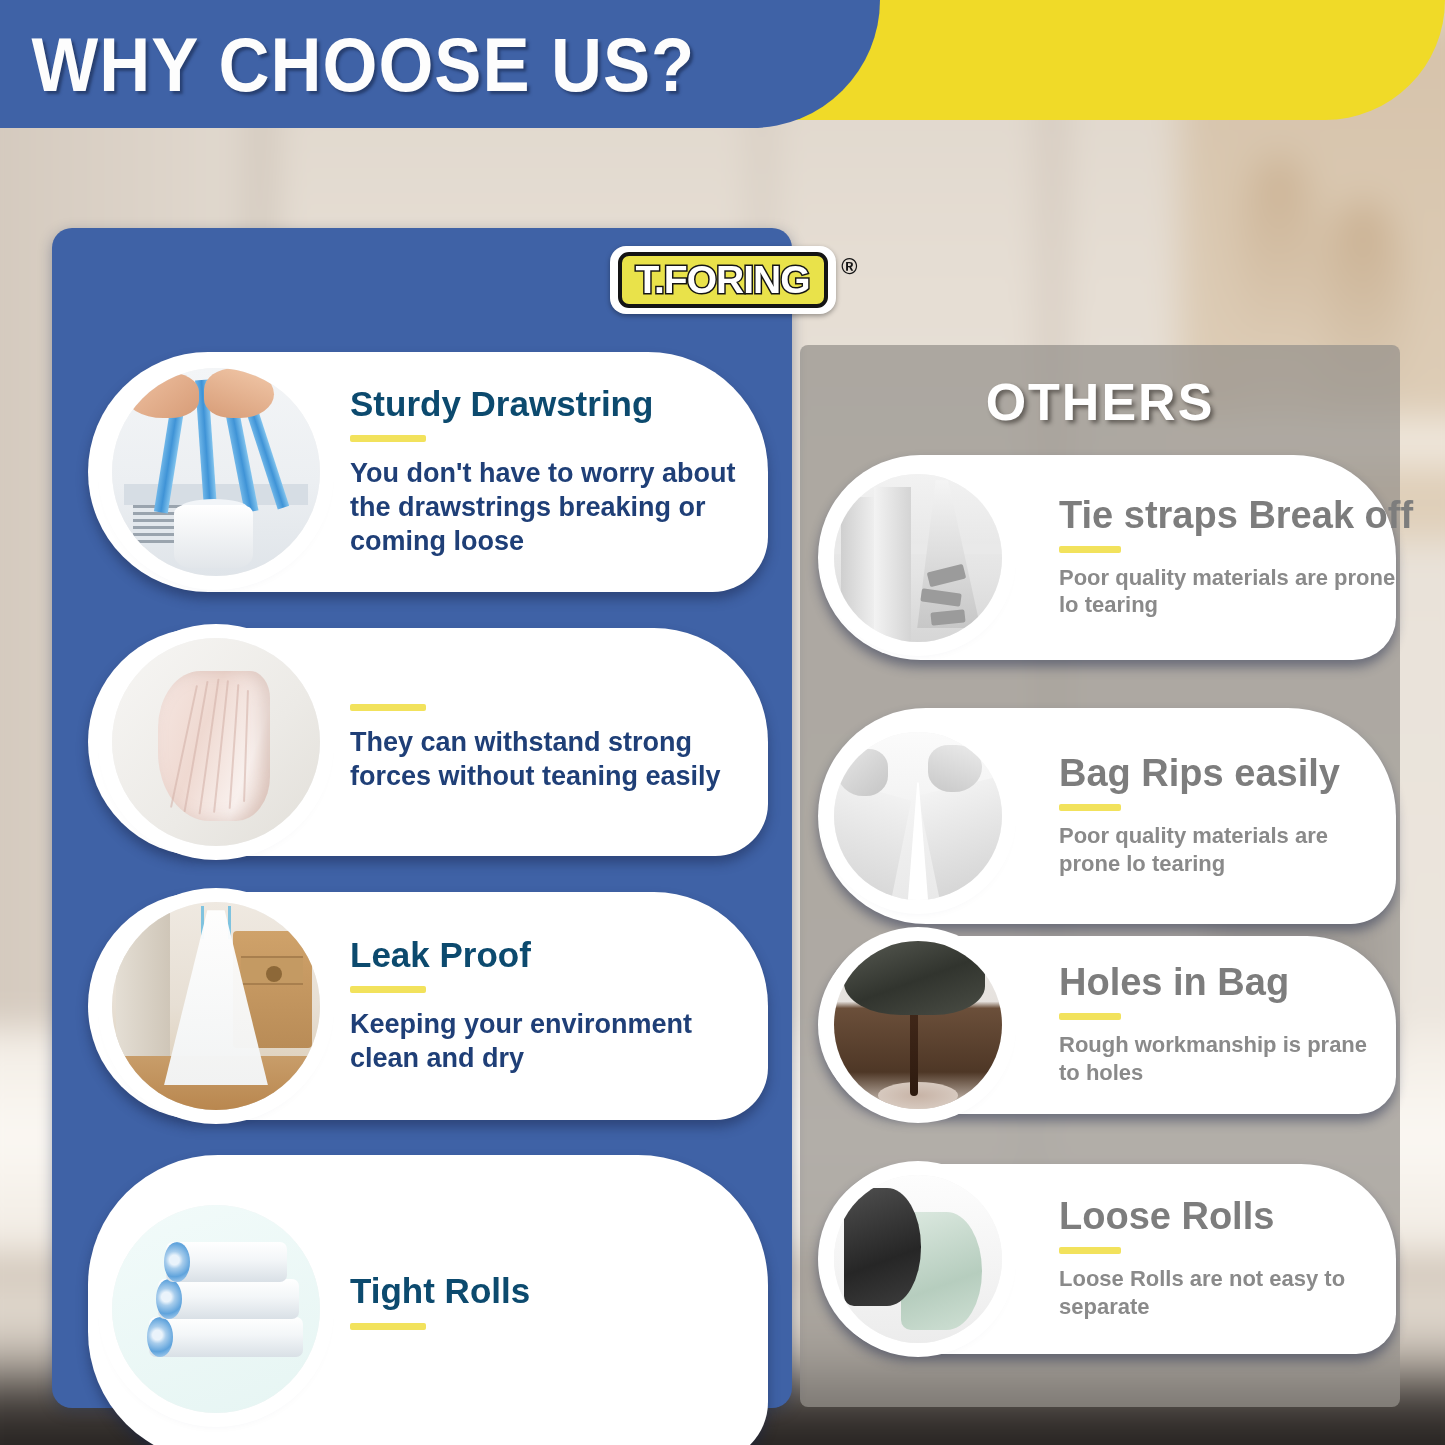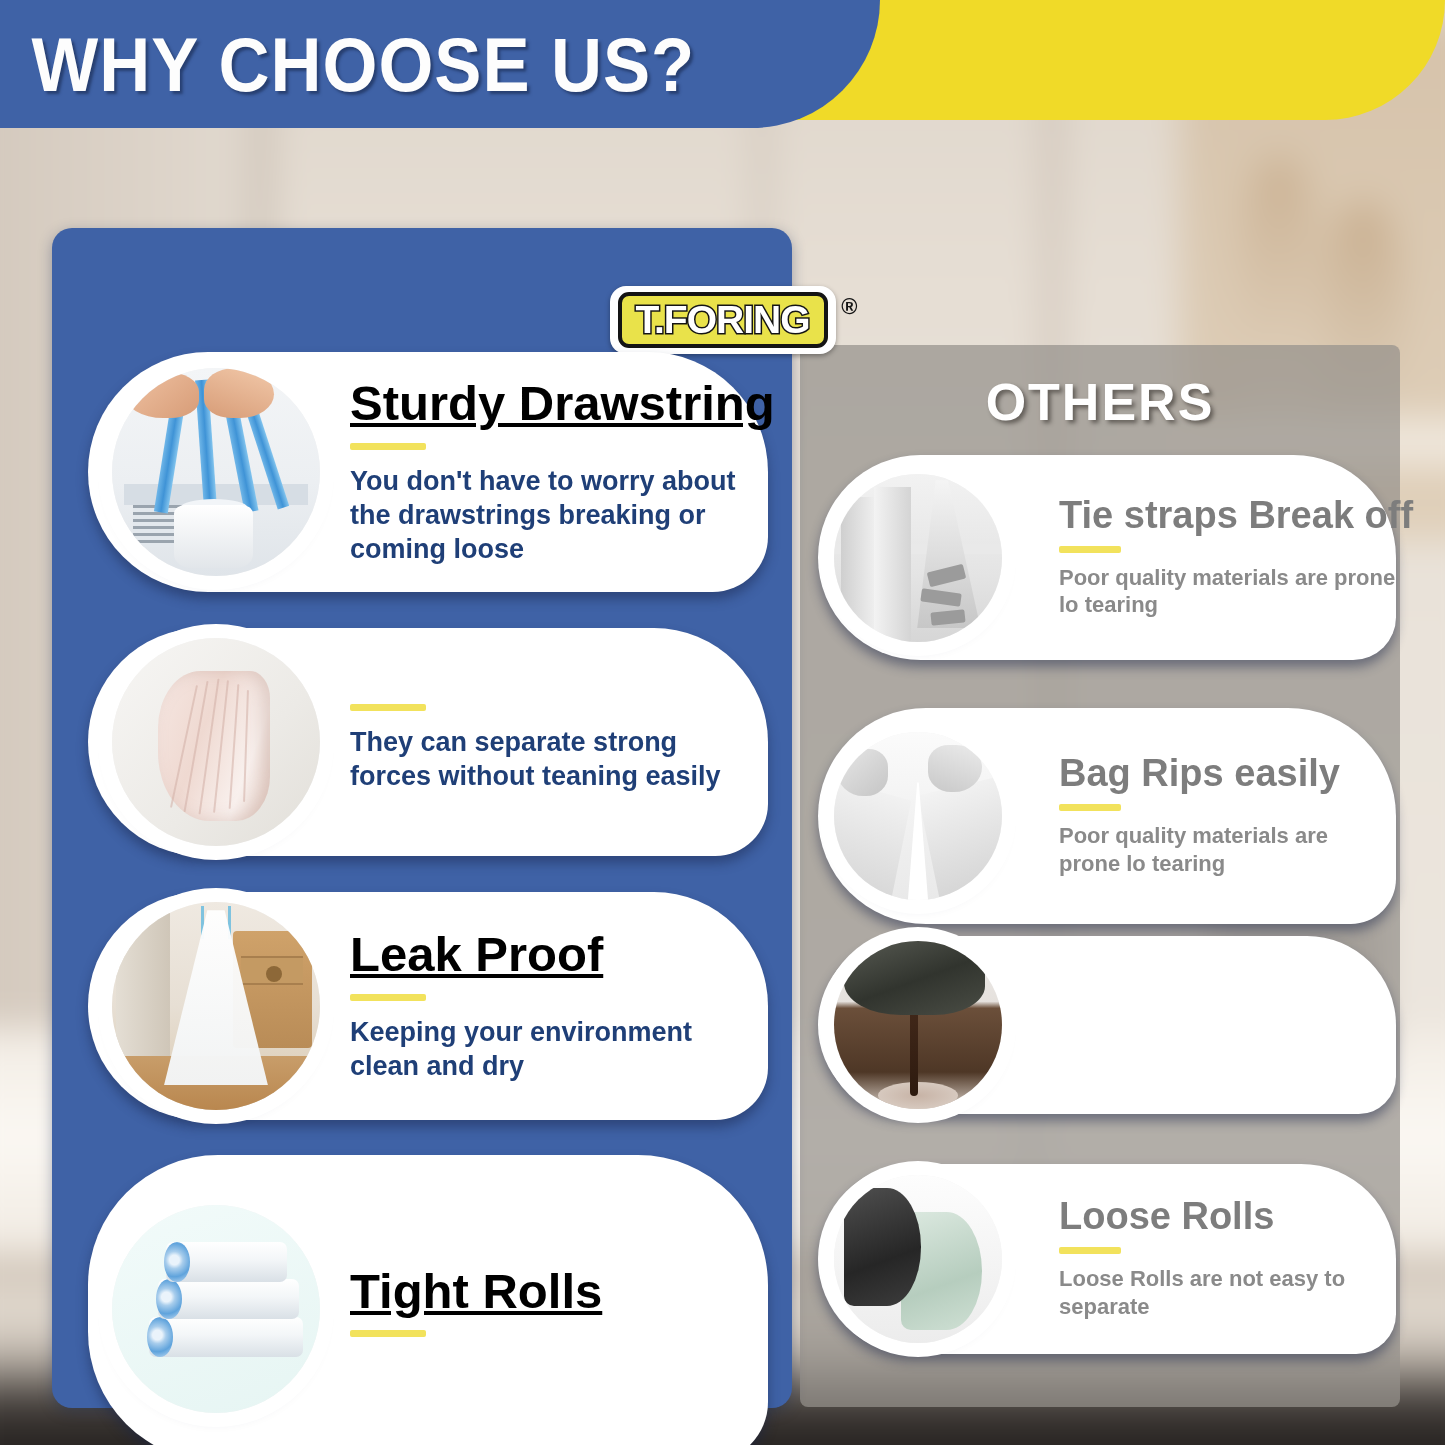--- a/index.html
+++ b/index.html
@@ -68,21 +68,21 @@
     background:#3f62a6; border-radius:20px; z-index:3;
     box-shadow:0 4px 14px rgba(30,45,85,.35);
   }
   #others-panel {
     position:absolute; left:800px; top:345px; width:600px; height:1062px;
     background:rgba(150,145,140,.72); border-radius:8px; z-index:2;
   }
 
   
   #logo-wrap { position:absolute; left:50%; top:246px; transform:translateX(-50%);
-               z-index:4;margin-top:40px; }
+               z-index:4; }
   #logo {
     background:#ffffff; border-radius:16px; padding:6px 8px;
     box-shadow:0 2px 5px rgba(0,0,0,.35);
     display:flex; align-items:center;
   }
   #logo-inner {
     background:#e9e24a; border:4px solid #141414; border-radius:11px;
     padding:4px 14px 5px 14px; position:relative;
   }
   #logo-text {
@@ -118,21 +118,21 @@
     background:#f4f4f4;
     box-shadow:0 0 0 14px #ffffff, 0 5px 14px rgba(40,50,80,.25);
   }
   .card.left  .thumb { width:208px; height:208px; margin-left:24px; }
   .card.right .thumb { width:168px; height:168px; margin-left:16px; }
 
   .body { padding-left:30px; padding-right:18px; }
   .card.right .body { padding-left:26px; }
 
   .h { font-weight:bold; line-height:1.05; white-space:nowrap; }
-  .card.left  .h { font-size:49px; color:#000000;text-decoration:underline; }
+  .card.left  .h { font-size:35px; color:#0c4a6e; }
   .card.right .h { font-size:38px; color:#7d7d7d; }
 
   .rule { height:7px; border-radius:2px; background:#f2e25c; margin:13px 0 14px 0; }
   .card.left  .rule { width:76px; }
   .card.right .rule { width:62px; margin:10px 0 11px 0; }
 
   .p { font-weight:bold; line-height:1.26; }
   .card.left  .p { font-size:27px; color:#1f3f77; }
   .card.right .p { font-size:22px; color:#8a8a8a; }
 
@@ -311,21 +311,21 @@
       <div class="ln" style="left:34%;top:22%;height:60%;transform:rotate(12deg)"></div>
       <div class="ln" style="left:40%;top:20%;height:64%;transform:rotate(10deg)"></div>
       <div class="ln" style="left:46%;top:19%;height:66%;transform:rotate(8deg)"></div>
       <div class="ln" style="left:52%;top:20%;height:64%;transform:rotate(6deg)"></div>
       <div class="ln" style="left:58%;top:22%;height:60%;transform:rotate(4deg)"></div>
       <div class="ln" style="left:64%;top:25%;height:54%;transform:rotate(2deg)"></div>
     </div>
   </div>
   <div class="body">
     <div class="rule"></div>
-    <div class="p">They can separate strong forces without teaning easily</div>
+    <div class="p">They can withstand strong forces without teaning easily</div>
   </div>
 </div>
 
 <div class="card left" style="top:892px;height:228px">
   <div class="thumb">
     <div class="sc s3">
       <div class="curtain"></div>
       <div class="desk"></div>
         <div class="drawer"></div>
         <div class="knob"></div>
@@ -397,20 +397,25 @@
 
 <div class="card right" style="top:936px;height:178px">
   <div class="thumb">
     <div class="sc g3">
       <div class="wallb"></div>
       <div class="pool"></div>
       <div class="drip"></div>
       <div class="sack"></div>
     </div>
   </div>
+  <div class="body">
+    <div class="h">Holes in Bag</div>
+    <div class="rule"></div>
+    <div class="p">Rough workmanship is prane to holes</div>
+  </div>
 </div>
 
 <div class="card right" style="top:1164px;height:190px">
   <div class="thumb">
     <div class="sc g4">
       <div class="tail"></div>
       <div class="rollG"></div>
       <div class="rollD"></div>
     </div>
   </div>

